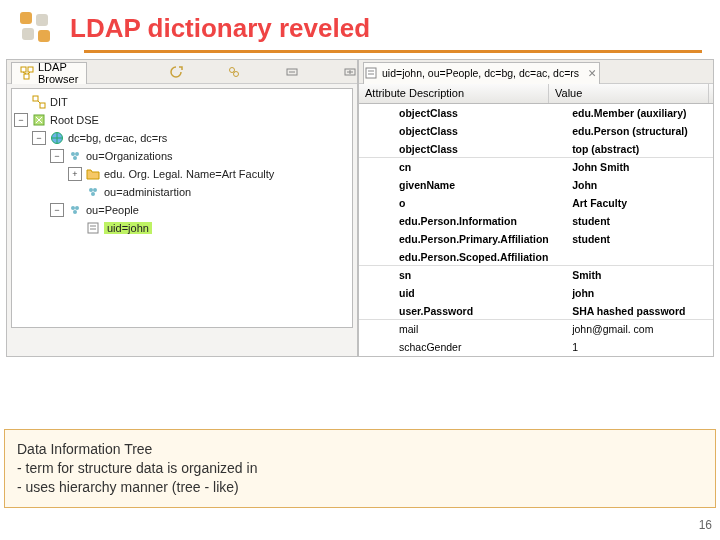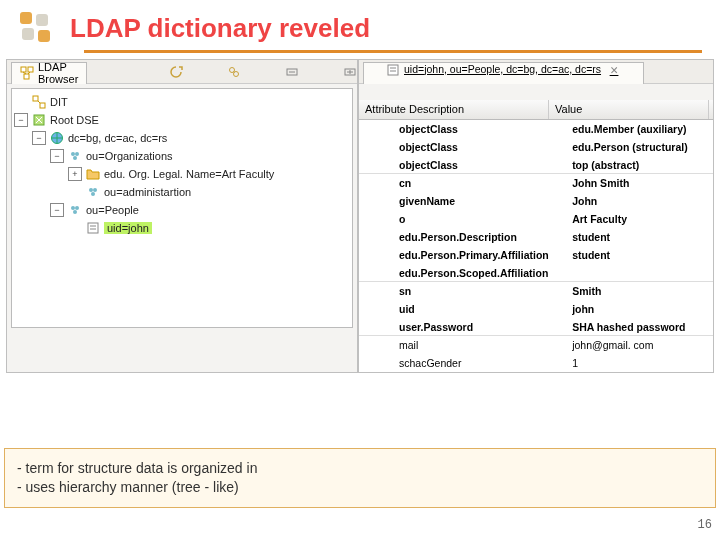--- a/index.html
+++ b/index.html
@@ -17,36 +17,36 @@
   .tabbar .tab { display: flex; align-items: center; background: #fcfbf8; border: 1px solid #bbb; border-bottom: none; height: 22px; padding: 0 8px; font-size: 11px; margin-top: 2px; cursor: default; }
   .tabbar .spacer { flex: 1; }
   .toolbar-icon { width: 18px; height: 18px; margin: 0 2px; display: inline-flex; align-items: center; justify-content: center; }
   .tree { background: #fff; border: 1px solid #bbb; margin: 4px; padding: 4px 2px; border-radius: 0; height: 240px; font-size: 11px; color: #222; }
   .tree-row { display: flex; align-items: center; height: 18px; white-space: nowrap; }
   .indent { display: inline-block; width: 18px; height: 18px; }
   .twist { display: inline-flex; width: 14px; height: 14px; align-items: center; justify-content: center; border: 1px solid #888; font-size: 9px; line-height: 1; color: #444; background: #fff; margin-right: 2px; }
   .twist.none { border: none; background: none; }
   .node-icon { width: 16px; height: 16px; margin: 0 3px 0 1px; display: inline-flex; align-items: center; justify-content: center; }
   .highlight { background: #bef264; padding: 0 3px; }
-  .col-headers { display: flex; height: 20px; background: linear-gradient(#fafafa,#e8e7e4); border-bottom: 1px solid #bbb; font-size: 11px; margin-top: 16px; }
+  .col-headers { display: flex; height: 20px; background: linear-gradient(#fafafa,#e8e7e4); border-bottom: 1px solid #bbb; font-size: 11px; }
   .col-headers div { padding: 3px 6px; border-right: 1px solid #ccc; }
   .col-a { width: 190px; }
   .col-b { width: 160px; }
   .attr-table { background: #fff; font-size: 10.5px; }
   .attr-row { display: flex; height: 18px; align-items: center; }
   .attr-row .cell-a { width: 190px; padding-left: 16px; overflow: hidden; margin-left: 24px; }
   .attr-row .cell-b { width: 160px; padding-left: 4px; overflow: hidden; margin-left: 12px; }
   .attr-row.sep { border-bottom: 1px solid #ddd; }
   .br-icon { width: 14px; height: 14px; display:inline-flex; align-items:center; justify-content:center; margin-right:4px; }
   .close-x { width:14px; height:14px; color:#888; margin-left:6px; display:inline-flex; align-items:center; justify-content:center; cursor:pointer;}
   .right-tabbar { height:24px; background:#efede9; border-bottom:1px solid #ccc; display:flex; align-items:center; padding:0 4px;}
-  .right-tabbar .rtab { background:#fcfbf8; border:1px solid #bbb; border-bottom:none; height:22px; display:flex; align-items:flex-start; padding:0 22px; font-size:10.5px; margin-top:2px;text-decoration:underline;}
+  .right-tabbar .rtab { background:#fcfbf8; border:1px solid #bbb; border-bottom:none; height:22px; display:flex; align-items:center; padding:0 0; font-size:10.5px; margin-top:2px;}
   .info-box { position:absolute; left:4px; bottom:32px; width:712px; border:1px solid #e0b060; background:#fff9ec; padding:10px 12px; font-size:14px; color:#333; line-height:1.35;}
   .info-box .heading { font-weight:400; }
-  .slide-num { position:absolute; right:8px; bottom:8px; font-size:12px; color:#666;font-family:Liberation Mono, monospace;}
+  .slide-num { position:absolute; right:8px; bottom:8px; font-size:12px; color:#666;}
   .bold { font-weight:bold; }
 </style>
 </head>
 <body>
 
 <div class="header">
   <div class="logo">
     <svg viewBox="0 0 36 36">
       <rect x="2" y="2" width="12" height="12" rx="3" fill="#e8a94a"></rect>
       <rect x="18" y="4" width="12" height="12" rx="3" fill="#d8d4c8"></rect>
@@ -257,21 +257,21 @@
         </div>
         <div class="attr-row">
           <div class="cell-a bold">givenName</div>
           <div class="cell-b bold">John</div>
         </div>
         <div class="attr-row">
           <div class="cell-a bold">o</div>
           <div class="cell-b bold">Art Faculty</div>
         </div>
         <div class="attr-row">
-          <div class="cell-a bold">edu.Person.Description</div>
+          <div class="cell-a bold">edu.Person.Information</div>
           <div class="cell-b bold">student</div>
         </div>
         <div class="attr-row">
           <div class="cell-a bold">edu.Person.Primary.Affiliation</div>
           <div class="cell-b bold">student</div>
         </div>
         <div class="attr-row sep">
           <div class="cell-a bold">edu.Person.Scoped.Affiliation</div>
         </div>
         <div class="attr-row">
@@ -292,17 +292,18 @@
         </div>
         <div class="attr-row">
           <div class="cell-a">schacGender</div>
           <div class="cell-b">1</div>
         </div>
       </div>
   </div>
 </div>
 
 <div class="info-box">
+  <div class="heading">Data Information Tree</div>
   <div> - term for structure data is organized in</div>
   <div> - uses hierarchy manner (tree - like)</div>
 </div>
 
 <div class="slide-num">16</div>
 
 </body></html>

